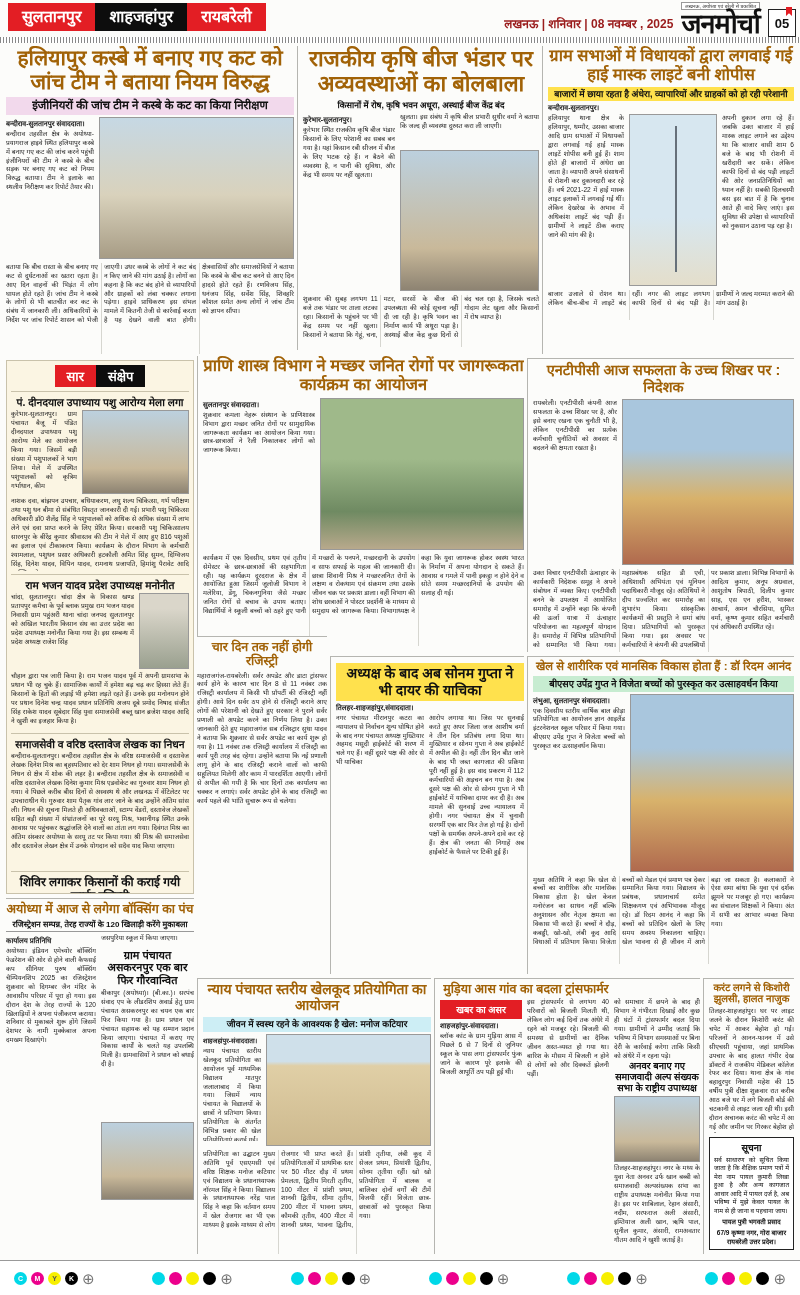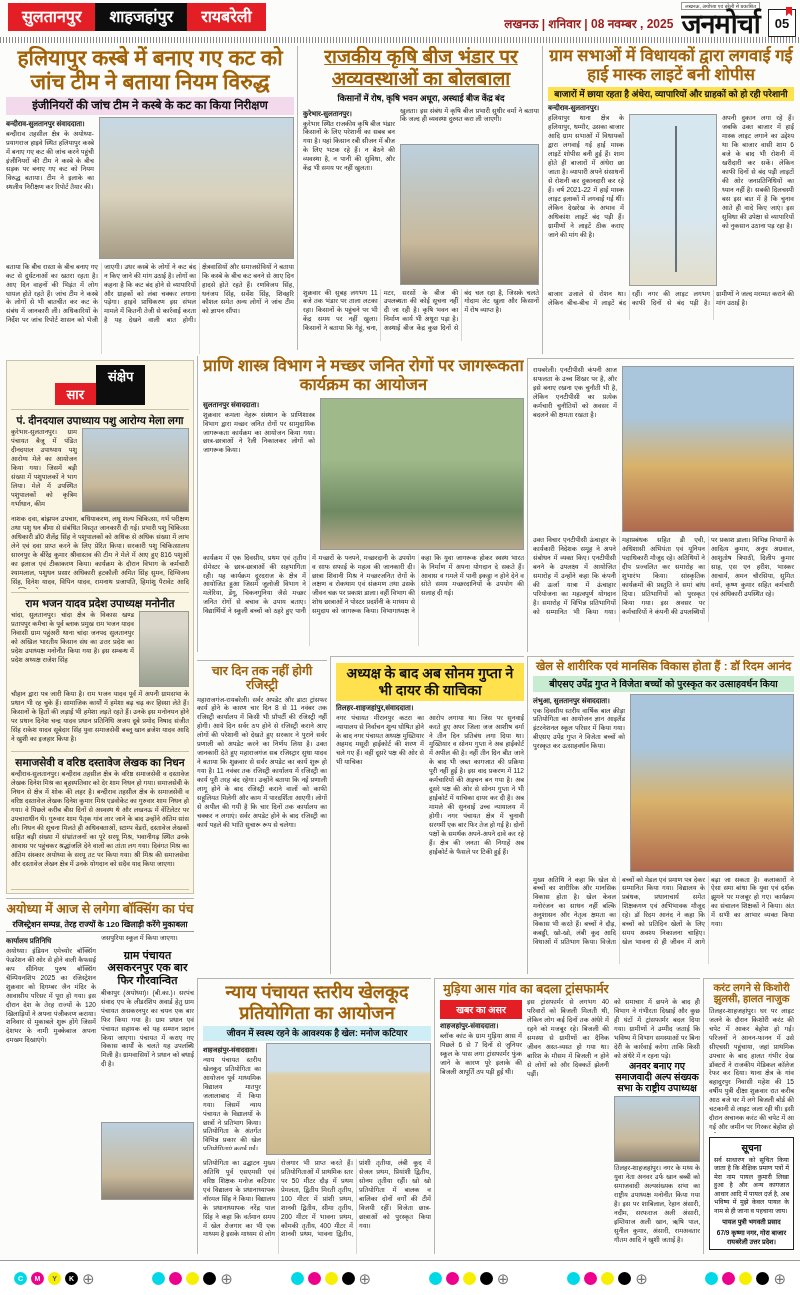--- a/index.html
+++ b/index.html
@@ -41,21 +41,21 @@
   .ph.port{background:linear-gradient(180deg,#dad6ca 20%,#9aa08f);}
   .ph.sky{position:relative;background:linear-gradient(180deg,#d7e7f0 60%,#e4decb);}
   .ph.sky::after{content:"";position:absolute;left:52%;top:6%;width:2px;height:86%;background:#66707a;}
   .ph.green{background:linear-gradient(180deg,#9fb98a 40%,#6f8a62 75%,#b8a98c);}
   .ph.ground{background:linear-gradient(180deg,#cfe0ea 24%,#e0cfa6 28%,#cdb98e);}
   .ph.stage{background:linear-gradient(180deg,#a9c6dd 30%,#d8b26b 60%,#b06a4e);}
   
   .saarbox{background:#fbf5e3;border:1px solid #c9c2ab;padding:4px;}
   .saarhead{display:flex;justify-content:center;gap:0;margin-bottom:4px;}
   .saarhead span{font-weight:bold;font-size:13px;color:#fff;padding:2px 12px;}
-  .saar-red{background:#e31e24;margin-top:18px;}
+  .saar-red{background:#e31e24;}
   .saar-blk{background:#0d0d0d;}
   .saar-item{border-top:1px solid #c9c2ab;padding-top:3px;margin-top:3px;}
   .saar-item:first-of-type{border-top:none;margin-top:0;}
   .shl{font-weight:bold;text-align:center;font-size:10.5px;line-height:1.15;margin:1px 0 2px;}
   
   .kick{background:#e31e24;color:#fff;font-weight:bold;font-size:9.5px;text-align:center;padding:3px 2px;margin:2px 0;}
   
   .notice{border:1.5px solid #222;padding:3px 4px;margin-top:4px;background:#fff;}
   .notice .t{font-weight:bold;text-align:center;font-size:9.5px;margin-bottom:2px;}
   .notice .b{font-size:6.3px;text-align:justify;line-height:1.35;}
@@ -101,21 +101,21 @@
       <div style="width:88px;">
         <div class="by">बन्दीराव-सुलतानपुर संवाददाता।</div>
         <div class="bd" style="height:126px;overflow:hidden;">बन्दीराव तहसील क्षेत्र के अयोध्या-प्रयागराज हाइवे स्थित हलियापुर कस्बे में बनाए गए कट की जांच करने पहुंची इंजीनियरों की टीम ने कस्बे के बीच सड़क पर बनाए गए कट को नियम विरुद्ध बताया। टीम ने इलाके का स्थलीय निरीक्षण कर रिपोर्ट तैयार की।</div>
       </div>
       <div class="ph" style="flex:1;"></div>
     </div>
     <div class="bd c3" style="height:92px;margin-top:4px;overflow:hidden;">बताया कि बीच रास्ता के बीच बनाए गए कट से दुर्घटनाओं का खतरा रहता है। आए दिन वाहनों की भिड़ंत में लोग घायल होते रहते हैं। जांच टीम ने कस्बे के लोगों से भी बातचीत कर कट के संबंध में जानकारी ली। अधिकारियों के निर्देश पर जांच रिपोर्ट शासन को भेजी जाएगी। उधर कस्बे के लोगों ने कट बंद न किए जाने की मांग उठाई है। लोगों का कहना है कि कट बंद होने से व्यापारियों और ग्राहकों को लंबा चक्कर लगाना पड़ेगा। हाइवे प्राधिकरण इस संभल मामले में कितनी तेजी से कार्रवाई करता है यह देखने वाली बात होगी। क्षेत्रवासियों और समाजसेवियों ने बताया कि कस्बे के बीच कट बनने से आए दिन हादसे होते रहते हैं। रणविजय सिंह, धनंजय सिंह, सर्वेश सिंह, शिवहरि कौशल समेत अन्य लोगों ने जांच टीम को ज्ञापन सौंपा।</div>
   </div>
 
   <div class="art vr" style="left:297px;top:46px;width:242px;height:304px;">
-    <div class="hl" style="font-size:19px;text-decoration:underline;">राजकीय कृषि बीज भंडार पर अव्यवस्थाओं का बोलबाला</div>
+    <div class="hl" style="font-size:22px;">राजकीय कृषि बीज भंडार पर अव्यवस्थाओं का बोलबाला</div>
     <div class="sub" style="font-size:8.5px;padding:1px 0;">किसानों में रोष, कृषि भवन अधूरा, अस्थाई बीज केंद्र बंद</div>
     <div class="row" style="height:178px;">
       <div style="width:92px;">
         <div class="by">कुरेभार-सुलतानपुर।</div>
         <div class="bd" style="height:160px;overflow:hidden;">कुरेभार स्थित राजकीय कृषि बीज भंडार किसानों के लिए परेशानी का सबब बन गया है। यहां किसान रबी सीजन में बीज के लिए भटक रहे हैं। न बैठने की व्यवस्था है, न पानी की सुविधा, और केंद्र भी समय पर नहीं खुलता।</div>
       </div>
       <div style="flex:1;display:flex;flex-direction:column;gap:3px;">
         <div class="bd" style="height:34px;overflow:hidden;">खुलता। इस संबंध में कृषि बीज प्रभारी सुधीर वर्मा ने बताया कि जल्द ही व्यवस्था दुरुस्त करा ली जाएगी।</div>
         <div class="ph grp" style="flex:1;"></div>
       </div>
@@ -176,28 +176,29 @@
       <div style="width:112px;">
         <div class="by">सुलतानपुर संवाददाता।</div>
         <div class="bd" style="height:136px;overflow:hidden;">शुक्रवार कमला नेहरू संस्थान के प्राणिशास्त्र विभाग द्वारा मच्छर जनित रोगों पर सामुदायिक जागरूकता कार्यक्रम का आयोजन किया गया। छात्र-छात्राओं ने रैली निकालकर लोगों को जागरूक किया।</div>
       </div>
       <div class="ph green" style="flex:1;"></div>
     </div>
     <div class="bd c3" style="height:92px;margin-top:4px;overflow:hidden;">कार्यक्रम में एक दिवसीय, प्रथम एवं तृतीय सेमेस्टर के छात्र-छात्राओं की सहभागिता रही। यह कार्यक्रम दूरदराज के क्षेत्र में आयोजित हुआ जिसमें जूलोजी विभाग ने मलेरिया, डेंगू, चिकनगुनिया जैसे मच्छर जनित रोगों से बचाव के उपाय बताए। विद्यार्थियों ने स्कूली बच्चों को ठहरे हुए पानी में मच्छरों के पनपने, मच्छरदानी के उपयोग व साफ सफाई के महत्व की जानकारी दी। छात्रा शिवानी मिश्र ने मच्छरजनित रोगों के लक्षण व रोकथाम एवं संक्रमण तथा उसके जीवन चक्र पर प्रकाश डाला। वहीं विभाग की शोध छात्राओं ने पोस्टर प्रदर्शनी के माध्यम से समुदाय को जागरूक किया। विभागाध्यक्ष ने कहा कि युवा जागरूक होकर स्वस्थ भारत के निर्माण में अपना योगदान दे सकते हैं। आवास व गमले में पानी इकट्ठा न होने देने व सोते समय मच्छरदानियों के उपयोग की सलाह दी गई।</div>
   </div>
 
   <div class="art vr hr" style="left:527px;top:358px;width:267px;height:294px;">
+    <div class="hl" style="font-size:14.5px;">एनटीपीसी आज सफलता के उच्च शिखर पर : निदेशक</div>
     <div class="row" style="height:166px;margin-top:4px;">
       <div class="bd" style="width:84px;overflow:hidden;">रायबरेली। एनटीपीसी कंपनी आज सफलता के उच्च शिखर पर है, और इसे बनाए रखना एक चुनौती भी है, लेकिन एनटीपीसी का प्रत्येक कर्मचारी चुनौतियों को अवसर में बदलने की क्षमता रखता है।</div>
       <div class="ph stage" style="flex:1;"></div>
     </div>
     <div class="bd c3" style="height:86px;margin-top:4px;overflow:hidden;">उक्त विचार एनटीपीसी ऊंचाहार के कार्यकारी निदेशक समूह ने अपने संबोधन में व्यक्त किए। एनटीपीसी बनने के उपलक्ष्य में आयोजित समारोह में उन्होंने कहा कि कंपनी की ऊर्जा यात्रा में ऊंचाहार परियोजना का महत्वपूर्ण योगदान है। समारोह में विभिन्न प्रतिभागियों को सम्मानित भी किया गया। महाप्रबंधक सहित डी एवी, अधिशासी अभियंता एवं यूनियन पदाधिकारी मौजूद रहे। अतिथियों ने दीप प्रज्वलित कर समारोह का शुभारंभ किया। सांस्कृतिक कार्यक्रमों की प्रस्तुति ने समां बांध दिया। प्रतिभागियों को पुरस्कृत किया गया। इस अवसर पर कर्मचारियों ने कंपनी की उपलब्धियों पर प्रकाश डाला। विभिन्न विभागों के आदित्य कुमार, अनूप अग्रवाल, आशुतोष त्रिपाठी, दिलीप कुमार साह, एस एन हरीश, भास्कर आचार्य, अमन चौरसिया, सुमित वर्मा, कृष्ण कुमार सहित कर्मचारी एवं अधिकारी उपस्थित रहे।</div>
   </div>
 
-  <div class="art hr" style="left:197px;top:660px;width:130px;height:318px;">
+  <div class="art hr" style="left:197px;top:636px;width:130px;height:318px;">
     <div class="hl" style="font-size:12.5px;">चार दिन तक नहीं होगी रजिस्ट्री</div>
     <div class="bd" style="height:280px;overflow:hidden;margin-top:3px;">महाराजगंज-रायबरेली। सर्वर अपडेट और डाटा ट्रांसफर कार्य होने के कारण चार दिन 8 से 11 नवंबर तक रजिस्ट्री कार्यालय में किसी भी प्रॉपर्टी की रजिस्ट्री नहीं होगी। आये दिन सर्वर ठप होने से रजिस्ट्री कराने आए लोगों की परेशानी को देखते हुए सरकार ने पुराने सर्वर प्रणाली को अपडेट करने का निर्णय लिया है। उक्त जानकारी देते हुए महाराजगंज सब रजिस्ट्रार सुधा यादव ने बताया कि शुक्रवार से सर्वर अपडेट का कार्य शुरू हो गया है। 11 नवंबर तक रजिस्ट्री कार्यालय में रजिस्ट्री का कार्य पूरी तरह बंद रहेगा। उन्होंने बताया कि नई प्रणाली लागू होने के बाद रजिस्ट्री कराने वालों को काफी सहूलियत मिलेगी और काम में पारदर्शिता आएगी। लोगों से अपील की गयी है कि चार दिनों तक कार्यालय का चक्कर न लगाएं। सर्वर अपडेट होने के बाद रजिस्ट्री का कार्य पहले की भांति सुचारू रूप से चलेगा।</div>
   </div>
 
   <div class="art vr hr" style="left:330px;top:656px;width:194px;height:318px;">
     <div class="sub yel" style="font-size:14px;">अध्यक्ष के बाद अब सोनम गुप्ता ने भी दायर की याचिका</div>
     <div class="by">तिलहर-शाहजहांपुर,संवाददाता।</div>
     <div class="row" style="height:230px;">
       <div class="bd" style="width:88px;overflow:hidden;">नगर पंचायत मीरानपुर कटरा का न्यायालय से निर्वाचन शून्य घोषित होने के बाद नगर पंचायत अध्यक्ष मुख्तियार अहमद मसूदी हाईकोर्ट की शरण में चले गए हैं। वहीं दूसरे पक्ष की ओर से भी याचिका</div>
       <div class="bd" style="flex:1;overflow:hidden;">आरोप लगाया था। जिस पर सुनवाई करते हुए अपर जिला जज आशीष वर्मा ने तीन दिन प्रतिबंध लगा दिया था। मुख्तियार व सोनम गुप्ता ने अब हाईकोर्ट में अपील की है। नहीं तीन दिन बीत जाने के बाद भी जब्त कागजात की प्रक्रिया पूरी नहीं हुई है। इस वाद प्रकरण में 112 कर्मचारियों की अड़चन बन गया है। अब दूसरे पक्ष की ओर से सोनम गुप्ता ने भी हाईकोर्ट में याचिका दायर कर दी है। अब मामले की सुनवाई उच्च न्यायालय में होगी। नगर पंचायत क्षेत्र में चुनावी सरगर्मी एक बार फिर तेज हो गई है। दोनों पक्षों के समर्थक अपने-अपने दावे कर रहे हैं। क्षेत्र की जनता की निगाहें अब हाईकोर्ट के फैसले पर टिकी हुई हैं।</div>
@@ -228,21 +229,21 @@
       <div style="flex:1;">
         <div class="bd" style="height:14px;overflow:hidden;">जसपुरिया स्कूल में किया जाएगा।</div>
         <div class="shl" style="font-size:11px;">ग्राम पंचायत असकरनपुर एक बार फिर गौरवान्वित</div>
         <div class="bd" style="height:130px;overflow:hidden;">बीकापुर (अयोध्या)। (बी.का.)। सरपंच संवाद एप के लीडरशिप अवार्ड हेतु ग्राम पंचायत असकरनपुर का चयन एक बार फिर किया गया है। ग्राम प्रधान एवं पंचायत सहायक को यह सम्मान प्रदान किया जाएगा। पंचायत में कराए गए विकास कार्यों के चलते यह उपलब्धि मिली है। ग्रामवासियों ने प्रधान को बधाई दी है।</div>
         <div class="ph grp" style="height:78px;margin-top:3px;"></div>
       </div>
     </div>
   </div>
 
   <div class="art vr hr" style="left:197px;top:978px;width:234px;height:276px;">
-    <div class="hl" style="font-size:18px;">न्याय पंचायत स्तरीय खेलकूद प्रतियोगिता का आयोजन</div>
+    <div class="hl" style="font-size:14px;">न्याय पंचायत स्तरीय खेलकूद प्रतियोगिता का आयोजन</div>
     <div class="sub cyn" style="font-size:9px;">जीवन में स्वस्थ रहने के आवश्यक है खेल: मनोज कटियार</div>
     <div class="row" style="height:112px;">
       <div style="width:58px;">
         <div class="by" style="font-size:6.5px;">शाहजहांपुर-संवाददाता।</div>
         <div class="bd" style="height:94px;overflow:hidden;">न्याय पंचायत स्तरीय खेलकूद प्रतियोगिता का आयोजन पूर्व माध्यमिक विद्यालय मातपुर जलालाबाद में किया गया। जिसमें न्याय पंचायत के विद्यालयों के छात्रों ने प्रतिभाग किया। प्रतियोगिता के अंतर्गत विभिन्न प्रकार की खेल प्रतियोगिताएं कराई गईं।</div>
       </div>
       <div class="ph ground" style="flex:1;"></div>
     </div>
     <div class="bd c3" style="height:118px;margin-top:4px;overflow:hidden;">प्रतियोगिता का उद्घाटन मुख्य अतिथि पूर्व एसएमसी एवं वरिष्ठ शिक्षक मनोज कटियार एवं विद्यालय के प्रधानाध्यापक नॉरमल सिंह ने किया। विद्यालय के प्रधानाध्यापक नरेंद्र पाल सिंह ने कहा कि वर्तमान समय में खेल रोजगार का भी एक माध्यम है इसके माध्यम से लोग रोजगार भी प्राप्त करते हैं। प्रतियोगिताओं में प्राथमिक स्तर पर 50 मीटर दौड़ में प्रथम प्रेमलता, द्वितीय मिरती तृतीय, 100 मीटर में प्रांशी प्रथम, शानवी द्वितीय, सीमा तृतीय, 200 मीटर में भावना प्रथम, कौमकी तृतीय, 400 मीटर में शानवी प्रथम, भावना द्वितीय, प्रांशी तृतीया, लंबी कूद में सेजल प्रथम, प्रियांशी द्वितीय, सोनम तृतीया रहीं। खो खो प्रतियोगिता में बालक व बालिका दोनों वर्गों की टीमें विजयी रहीं। विजेता छात्र-छात्राओं को पुरस्कृत किया गया।</div>
   </div>

